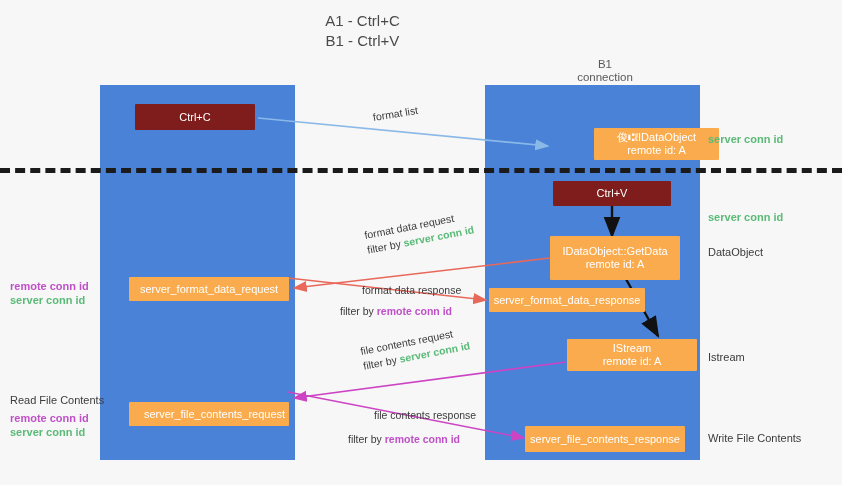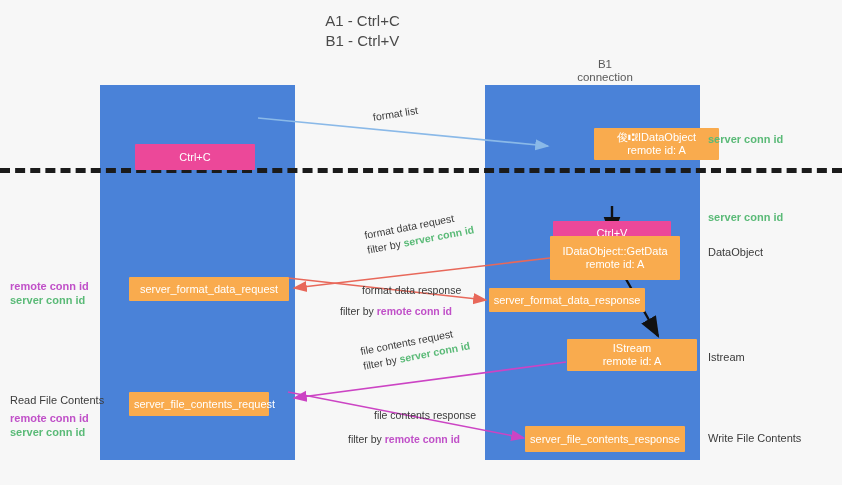--- a/index.html
+++ b/index.html
@@ -64,21 +64,21 @@
     display: flex;
     flex-direction: column;
     align-items: center;
     justify-content: center;
     text-align: center;
     color: #ffffff;
     font-size: 11px;
     line-height: 13px;
     border-radius: 1px;
   }
-  .node.green  { background: #ec4899; margin-top: 40px; }
+  .node.green  { background: #7f1d1d; }
   .node.orange { background: #f9ab4e; }
   .node .l2 { font-weight: normal; }
 
   
   .side {
     font-size: 11px;
     line-height: 14px;
   }
   .green-txt  { color: #5aba77; font-weight: bold; }
   .purple-txt { color: #c050c8; font-weight: bold; }
@@ -179,21 +179,21 @@
 
   <div class="abs node orange" style="left:489px; top:288px; width:156px; height:24px;">
     <div class="l1">server_format_data_response</div>
   </div>
 
   <div class="abs node orange" style="left:567px; top:339px; width:130px; height:32px;">
     <div class="l1">IStream</div>
     <div class="l2">remote id: A</div>
   </div>
 
-  <div class="abs node orange" style="left:129px; top:392px; width:140px; height:24px;padding-left:11px;">
+  <div class="abs node orange" style="left:129px; top:402px; width:160px; height:24px;padding-left:11px;">
     <div class="l1">server_file_contents_request</div>
   </div>
 
   <div class="abs node orange" style="left:525px; top:426px; width:160px; height:26px;">
     <div class="l1">server_file_contents_response</div>
   </div>
 
   <div class="abs side green-txt" style="left:708px; top:132px;">server conn id</div>
 
   <div class="abs side green-txt" style="left:708px; top:210px;">server conn id</div>

